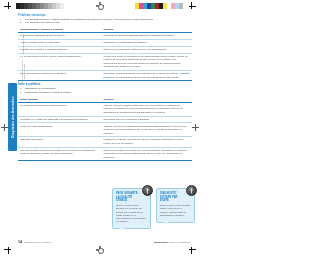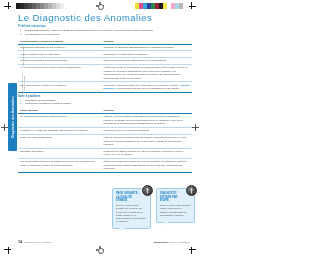--- a/index.html
+++ b/index.html
@@ -201,21 +201,20 @@
     <div class="v" style="left:2px;top:0;height:7px;"></div>
     <div class="h" style="left:0;top:2px;width:7px;"></div>
   </div>
 
   <div class="side-tab">
     <span>Diagnostic des Anomalies</span>
   </div>
 
   <div class="content">
 
-    <h1 class="title">Le Diagnostic des Anomalies</h1>
 
     <div class="sec-head">Problème mécanique</div>
     <ol class="numlist" id="intro-list">
         <li><span class="n">1</span><span>Les défauts principaux, ainsi les défauts sur l'entrainement par mise en service, vous retrouverez dans ces tableaux.</span></li>
         <li><span class="n">2</span><span>Les défauts ne se trouvent pas.</span></li>
       </ol>
 
     <div class="grouped">
       <table class="diag">
         <colgroup>

